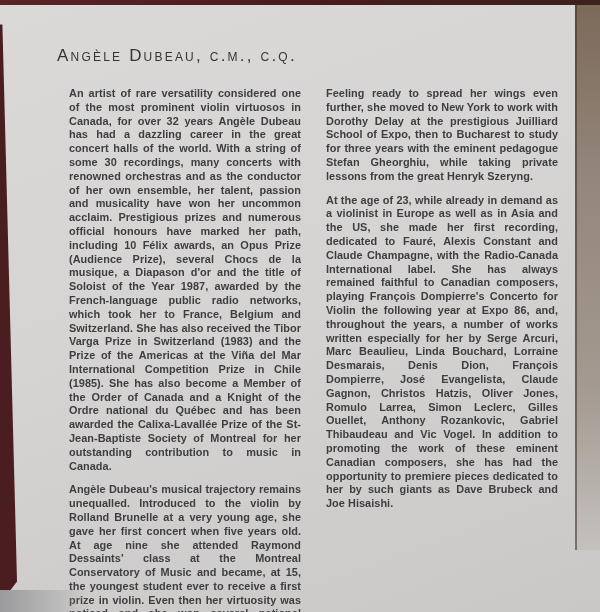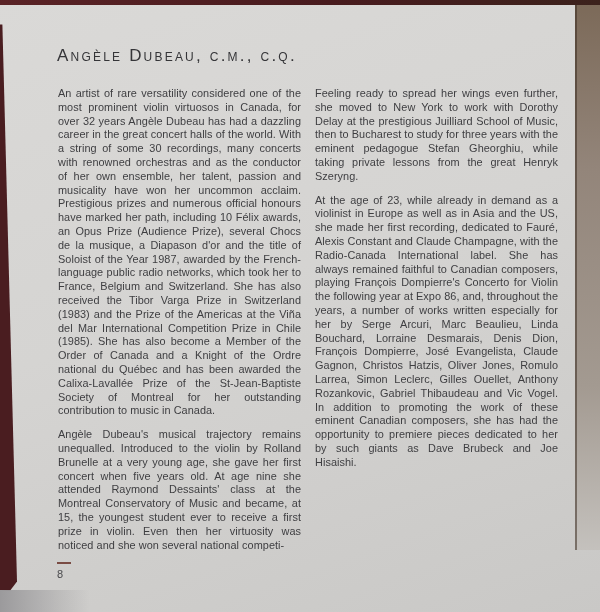--- a/index.html
+++ b/index.html
@@ -43,24 +43,25 @@
     color: #3e3e41;
   }
   .title {
     font-variant: small-caps;
     font-size: 17px; letter-spacing: 2.2px; color: #353538;
     margin: 0 0 21px 0; font-weight: normal;
   }
   .cols { display: flex; gap: 13px; }
   .col { width: 244px; }
   .col p {
-    margin: 0 0 10px 1px;
+    margin: 0 0 10px 12px;
     font-size: 10.9px; line-height: 13.8px;
     text-align: justify; letter-spacing: 0.05px;
     color: #3e3e41;
+    font-weight: bold;
   }
   .footer { margin-top: 6px; }
   .footer-rule {
     width: 14px; height: 2px; background: #7a4c44; border: 0; margin: 0 0 4px 0;
   }
   .page-number { font-size: 11px; color: #4a4a4d; }
 </style>
 </head>
 <body>
 
@@ -74,21 +75,21 @@
         <div class="col">
           <p>An artist of rare versatility considered one of the most prominent violin virtuosos in Canada, for over 32 years Angèle Dubeau has had a dazzling career in the great concert halls of the world. With a string of some 30 recordings, many concerts with renowned orchestras and as the conductor of her own ensemble, her talent, passion and musicality have won her uncommon acclaim. Prestigious prizes and numerous official honours have marked her path, including 10 Félix awards, an Opus Prize (Audience Prize), several Chocs de la musique, a Diapason d'or and the title of Soloist of the Year 1987, awarded by the French-language public radio networks, which took her to France, Belgium and Switzerland. She has also received the Tibor Varga Prize in Switzerland (1983) and the Prize of the Americas at the Viña del Mar International Competition Prize in Chile (1985). She has also become a Member of the Order of Canada and a Knight of the Ordre national du Québec and has been awarded the Calixa-Lavallée Prize of the St-Jean-Baptiste Society of Montreal for her outstanding contribution to music in Canada.</p>
           <p>Angèle Dubeau's musical trajectory remains unequalled. Introduced to the violin by Rolland Brunelle at a very young age, she gave her first concert when five years old. At age nine she attended Raymond Dessaints' class at the Montreal Conservatory of Music and became, at 15, the youngest student ever to receive a first prize in violin. Even then her virtuosity was noticed and she won several national competi-</p>
           <div class="footer">
             <hr class="footer-rule">
             <div class="page-number">8</div>
           </div>
         </div>
 
         <div class="col">
-          <p>Feeling ready to spread her wings even further, she moved to New York to work with Dorothy Delay at the prestigious Juilliard School of Music, then to Bucharest to study for three years with the eminent pedagogue Stefan Gheorghiu, while taking private lessons from the great Henryk Szeryng.</p>
+          <p>Feeling ready to spread her wings even further, she moved to New York to work with Dorothy Delay at the prestigious Juilliard School of Expo, then to Bucharest to study for three years with the eminent pedagogue Stefan Gheorghiu, while taking private lessons from the great Henryk Szeryng.</p>
           <p>At the age of 23, while already in demand as a violinist in Europe as well as in Asia and the US, she made her first recording, dedicated to Fauré, Alexis Constant and Claude Champagne, with the Radio-Canada International label. She has always remained faithful to Canadian composers, playing François Dompierre's Concerto for Violin the following year at Expo 86, and, throughout the years, a number of works written especially for her by Serge Arcuri, Marc Beaulieu, Linda Bouchard, Lorraine Desmarais, Denis Dion, François Dompierre, José Evangelista, Claude Gagnon, Christos Hatzis, Oliver Jones, Romulo Larrea, Simon Leclerc, Gilles Ouellet, Anthony Rozankovic, Gabriel Thibaudeau and Vic Vogel. In addition to promoting the work of these eminent Canadian composers, she has had the opportunity to premiere pieces dedicated to her by such giants as Dave Brubeck and Joe Hisaishi.</p>
         </div>
       </div>
     </div>
 
   </div>
 
   <div class="edge-top"></div>
   <div class="edge-left"></div>
   <div class="edge-right"></div>

